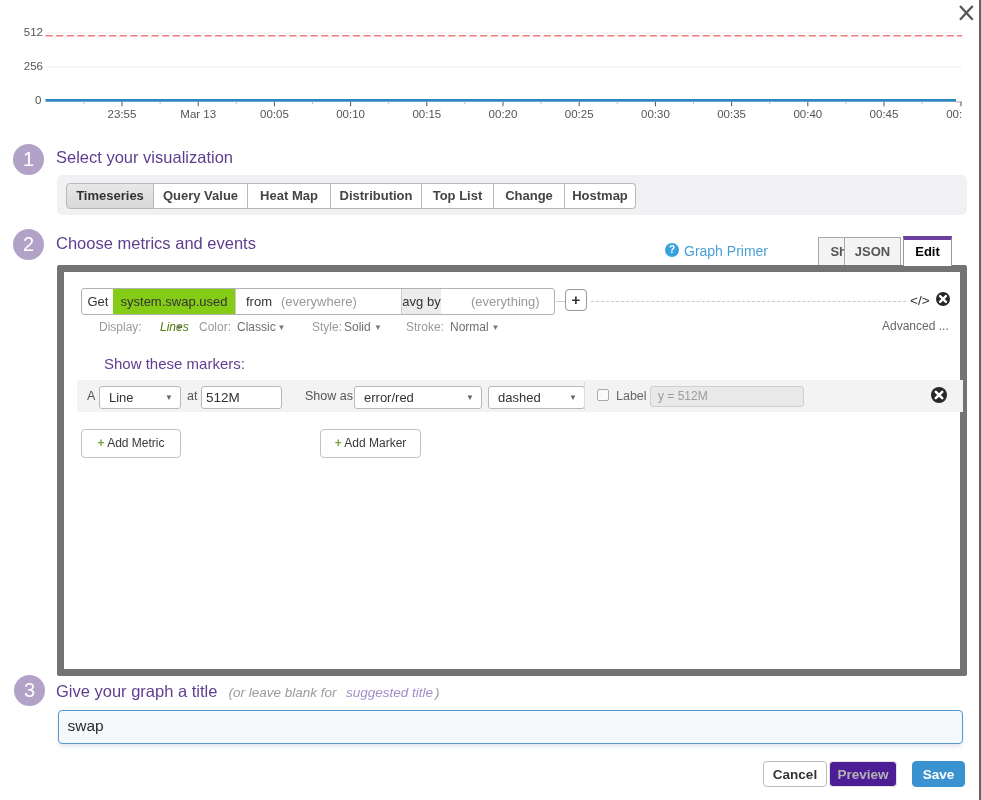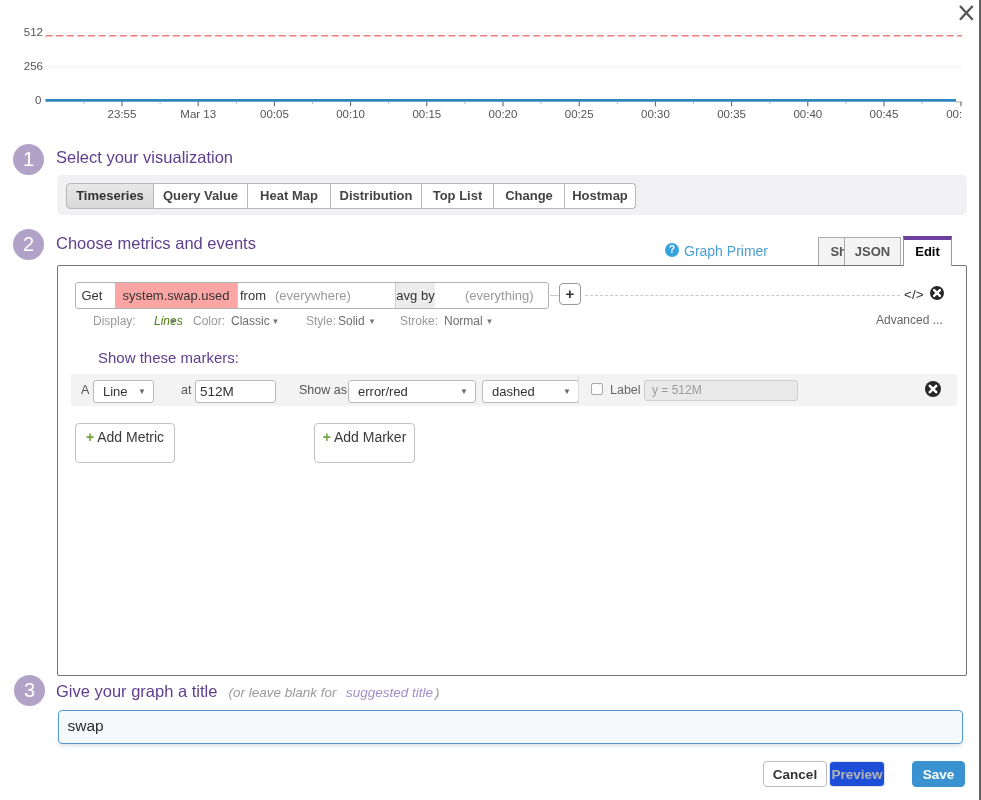--- a/index.html
+++ b/index.html
@@ -24,35 +24,35 @@
   .viz-btn.last { border-radius:0 4px 4px 0; }
   .viz-btn.active { background:linear-gradient(#e8e8e8,#d8d8d8); color:#333; }
   
   .rtab { position:absolute; top:237px; height:29px; background:#f4f4f4; border:1px solid #aaa;
     font-size:13px; font-weight:bold; color:#555; text-align:center; line-height:27px; }
   #tab-edit { position:absolute; top:236px; left:903px; width:49px; height:30px; background:#fff;
     border:1px solid #999; border-bottom:none; border-top:4px solid #6d3f9e; color:#000;
     font-size:13px; font-weight:bold; text-align:center; line-height:24px; z-index:3; }
   
   #bigbox { position:absolute; left:57px; top:265px; width:910px; height:411px;
-    border:1px solid #737373; background:#fff; border-radius:2px; z-index:1; }
+    border:7px solid #737373; background:#fff; border-radius:2px; z-index:1; }
   
   #qbox { position:absolute; left:17px; top:16px; width:474px; height:27px;
     border:1px solid #b2b2b2; border-radius:3px; background:#fff; font-size:13px; color:#333; }
   .qseg { position:absolute; top:0; height:25px; line-height:25px; }
   #plusbtn { position:absolute; left:501px; top:17px; width:22px; height:22px;
     border:1px solid #999; border-radius:4px; background:#fff; text-align:center;
     line-height:20px; font-size:15px; font-weight:bold; color:#333; }
   
   #markrow { position:absolute; left:13px; top:108px; width:886px; height:32px; background:#f3f3f3; }
   .sel { position:absolute; top:6px; height:23px; background:#fff; border:1px solid #b9b9b9;
     border-radius:3px; font-size:13px; color:#333; line-height:21px; }
   .sel .arr { position:absolute; right:7px; top:0; color:#666; font-size:8px; }
-  .addbtn { position:absolute; top:157px; height:40px; border:1px solid #c2c2c2; border-radius:4px;
-    background:#fff; font-size:14px; color:#3a3a3a; text-align:center; line-height:27px; }
+  .addbtn { position:absolute; top:157px; height:29px; border:1px solid #c2c2c2; border-radius:4px;
+    background:#fff; font-size:12px; color:#3a3a3a; text-align:center; line-height:27px; }
   .addbtn b { color:#71a53c; font-weight:bold; }
   
   .botbtn { position:absolute; top:761px; height:26px; border-radius:4px; font-size:13.5px;
     font-weight:bold; text-align:center; line-height:26px; }
 </style>
 </head>
 <body>
 
   <svg id="chart" class="abs" style="left:0;top:0" width="981" height="130" viewBox="0 0 981 130">
     <text x="43" y="35.5" font-size="11.5" fill="#545454" text-anchor="end">512</text>
@@ -129,21 +129,21 @@
   <div class="abs" style="left:665px;top:243px;width:14px;height:14px;border-radius:50%;background:#36a3dc;color:#fff;font-size:10px;font-weight:bold;text-align:center;line-height:14px;">?</div>
   <div class="abs" style="left:684px;top:243px;font-size:14px;color:#4a9fd4;">Graph Primer</div>
   <div class="rtab" style="left:818px;width:61px;">Share</div>
   <div class="rtab" style="left:844px;width:57px;">JSON</div>
   <div id="tab-edit">Edit</div>
 
   <div id="bigbox">
 
     <div id="qbox">
       <span class="qseg" style="left:5.5px;">Get</span>
-      <div class="qseg" style="left:31px;width:123px;background:#fca5a5;border-right:1px solid #ccc;text-align:center;margin-left:8px;">system.swap.used</div>
+      <div class="qseg" style="left:31px;width:123px;background:#84cc16;border-right:1px solid #ccc;text-align:center;">system.swap.used</div>
       <span class="qseg" style="left:164px;">from</span>
       <span class="qseg" style="left:199px;color:#999;">(everywhere)</span>
       <div class="qseg" style="left:319px;width:40px;background:#ececec;border-left:1px solid #ccc;text-align:center;">avg by</div>
       <span class="qseg" style="left:389px;color:#999;">(everything)</span>
     </div>
     <div class="abs" style="left:492px;top:29px;width:9px;height:1px;background:#ccc;"></div>
     <div id="plusbtn">+</div>
     <div class="abs" style="left:527px;top:29px;width:315px;border-top:1px dashed #c9c9c9;"></div>
     <div class="abs" style="left:846px;top:21px;font-size:13.5px;color:#333;">&lt;/&gt;</div>
     <svg class="abs" style="left:872px;top:20px;" width="14" height="14" viewBox="0 0 14 14">
@@ -163,21 +163,21 @@
       <span class="abs" style="left:280px;color:#6e6e6e;">Solid</span>
       <span class="abs" style="left:310px;color:#777;font-size:8px;top:3px;">▼</span>
       <span class="abs" style="left:342px;">Stroke:</span>
       <span class="abs" style="left:386px;color:#6e6e6e;">Normal</span>
       <span class="abs" style="left:427.5px;color:#777;font-size:8px;top:3px;">▼</span>
     </div>
 
     <div class="abs purple" style="left:11px;top:83px;font-size:15px;">Show these markers:</div>
     <div id="markrow">
       <span class="abs" style="left:10px;top:9px;font-size:12.5px;color:#555;">A</span>
-      <div class="sel" style="left:22px;width:61px;"><span style="margin-left:9px;">Line</span><span class="arr" style="line-height:21px;">▼</span></div>
+      <div class="sel" style="left:22px;width:82px;"><span style="margin-left:9px;">Line</span><span class="arr" style="line-height:21px;">▼</span></div>
       <span class="abs" style="left:110px;top:9px;font-size:12.5px;color:#555;">at</span>
       <div class="sel" style="left:124px;width:81px;font-size:13.5px;"><span style="margin-left:4px;">512M</span></div>
       <span class="abs" style="left:228px;top:9px;font-size:12.5px;color:#555;">Show as</span>
       <div class="sel" style="left:277px;width:128px;"><span style="margin-left:9px;">error/red</span><span class="arr" style="line-height:21px;">▼</span></div>
       <div class="sel" style="left:411px;width:97px;"><span style="margin-left:9px;">dashed</span><span class="arr" style="line-height:21px;">▼</span></div>
       <div class="abs" style="left:507px;top:2px;width:1px;height:28px;background:#ddd;"></div>
       <div class="abs" style="left:520px;top:9px;width:12px;height:12px;border:1px solid #aaa;background:#fbfbfb;border-radius:2px;"></div>
       <span class="abs" style="left:539px;top:9px;font-size:12.5px;color:#666;">Label</span>
       <div class="abs" style="left:573px;top:6px;width:154px;height:21px;background:#e9e9e9;border:1px solid #cfcfcf;border-radius:3px;font-size:12px;color:#9b9b9b;line-height:19px;"><span style="margin-left:7px;">y = 512M</span></div>
       <svg class="abs" style="left:854px;top:7px;" width="16" height="16" viewBox="0 0 16 16">
@@ -193,14 +193,14 @@
   <div class="circle-num" style="top:675px;left:14px;">3</div>
   <div class="sec-head" style="top:681.5px;">Give your graph a title</div>
   <div class="abs" style="left:228.5px;top:684.5px;font-size:13.5px;font-style:italic;color:#9a9a9a;">(or leave blank for</div>
   <div class="abs" style="left:346px;top:684.5px;font-size:13.5px;font-style:italic;color:#a28ec9;">suggested title</div>
   <div class="abs" style="left:435px;top:684.5px;font-size:13.5px;font-style:italic;color:#9a9a9a;">)</div>
   <div class="abs" style="left:57.5px;top:710px;width:905px;height:33.5px;background:#f6f9fc;border:1.8px solid #5298cf;border-radius:4px;box-shadow:0 3px 4px -1px rgba(100,120,150,0.22);">
     <span style="position:absolute;left:9px;top:6px;font-size:15.5px;color:#2b2b2b;">swap</span>
   </div>
 
   <div class="botbtn" style="left:763px;width:64px;background:#fff;border:1px solid #bbb;color:#333;">Cancel</div>
-  <div class="botbtn" style="left:829px;width:56px;background:#1d4ed8;border:1px solid #e3e3e3;color:#b3b3b3;">Preview</div>
+  <div class="botbtn" style="left:829px;width:68px;background:#4c1d95;border:1px solid #e3e3e3;color:#b3b3b3;">Preview</div>
   <div class="botbtn" style="left:912px;width:53px;background:#3a93d0;border:1px solid #3a93d0;color:#fff;">Save</div>
 
 </body></html>

